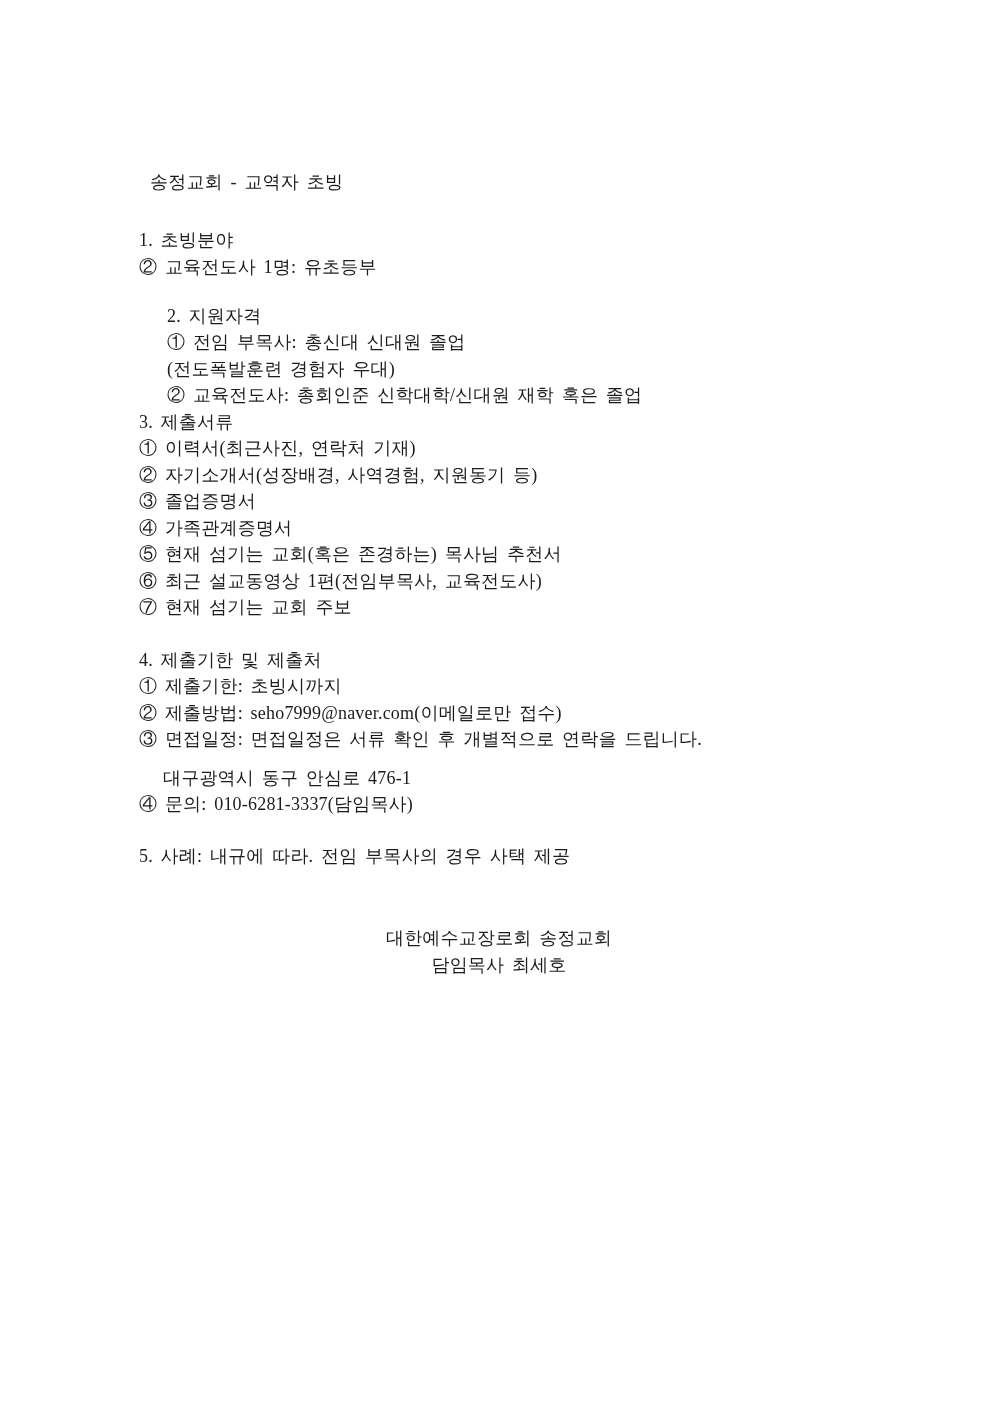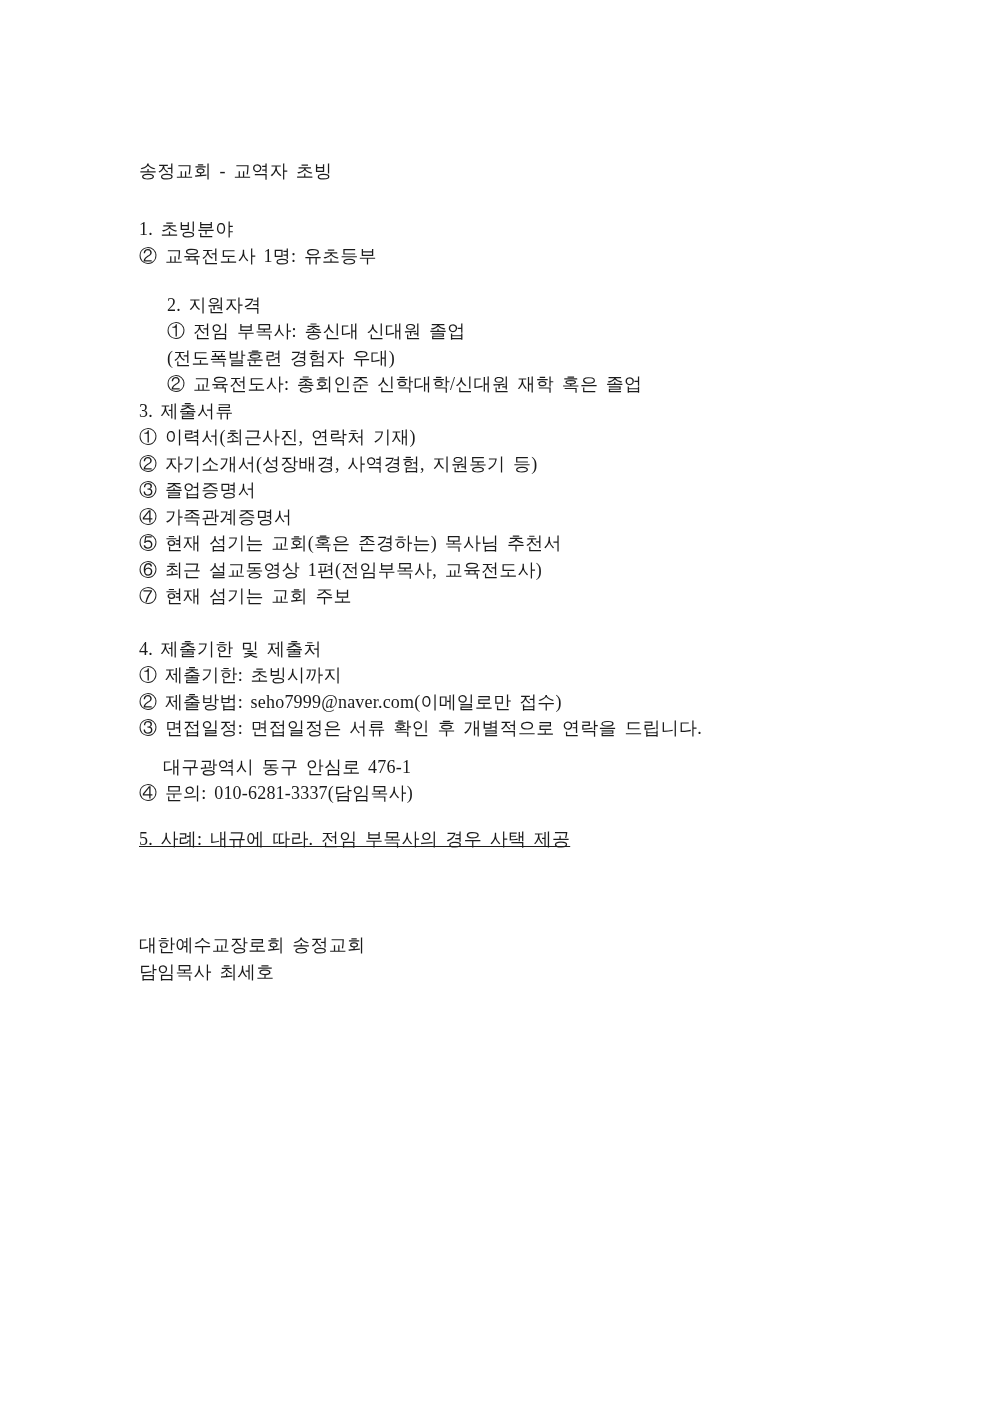--- a/index.html
+++ b/index.html
@@ -22,27 +22,27 @@
     width: 720px;
   }
   .line {
     font-size: 18px;
     line-height: 26.5px;
     height: 26.5px;
     white-space: pre;
     word-spacing: 3px;
     letter-spacing: 0.2px;
   }
-  .title-line { margin: 0; font-weight: normal; }
+  .title-line { margin: 11px; font-weight: normal; }
   .sec-1 { margin-top: 31.5px; }
   .sec-2 { margin-top: 22.5px; margin-left: 28px; }
   .sec-3 { }
   .sec-4 { margin-top: 26px; }
-  .sec-5 { margin-top: 19px; text-decoration: underline; }
-  .closing { margin-top: 80px; }
+  .sec-5 { margin-top: 25px; }
+  .closing { margin-top: 56px; text-align: center; }
   .indent { padding-left: 24px; margin-top: 12px; }
 </style>
 </head>
 <body style="background: rgb(255, 255, 255); color: rgb(27, 27, 27);">
 
 <div class="doc">
 
   <h1 class="line title-line">송정교회 - 교역자 초빙</h1>
 
   <section class="sec-1">

